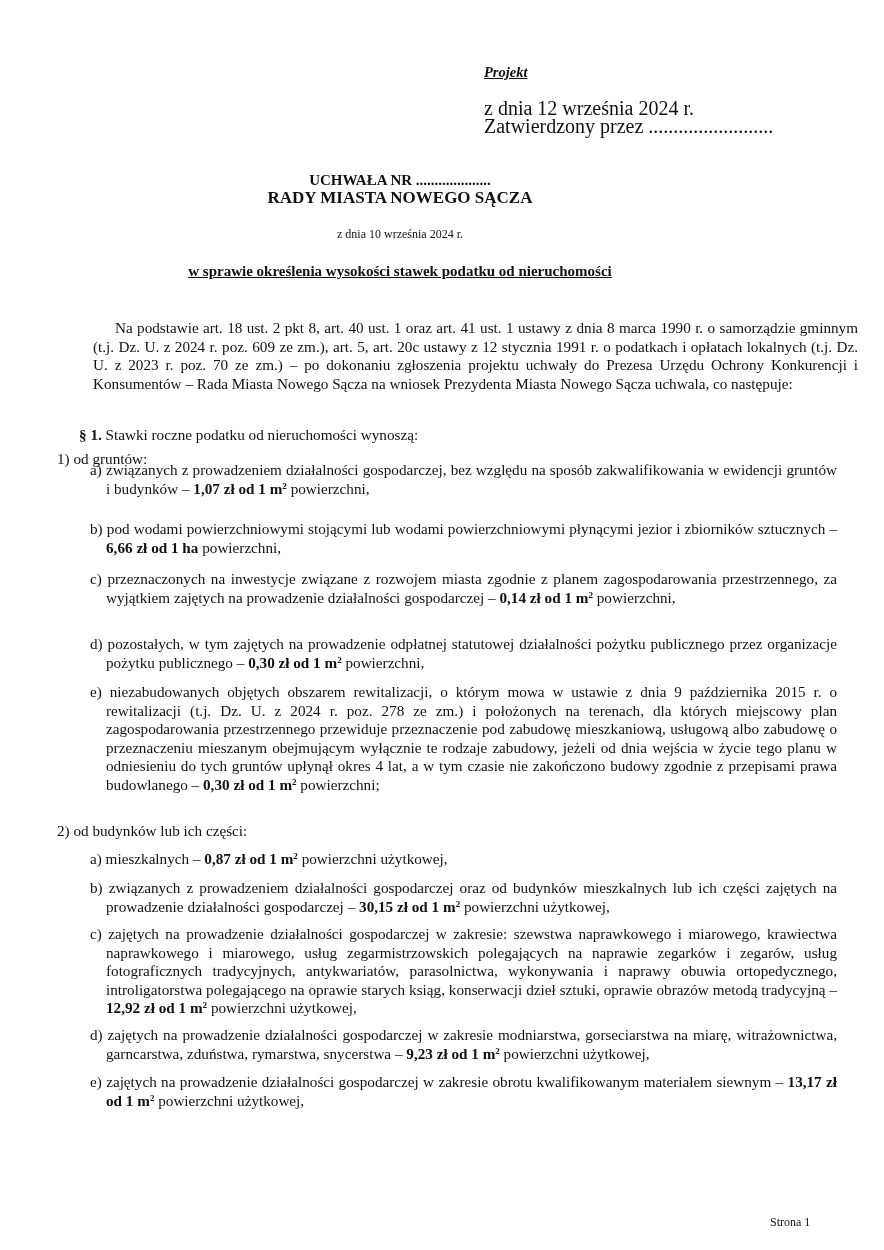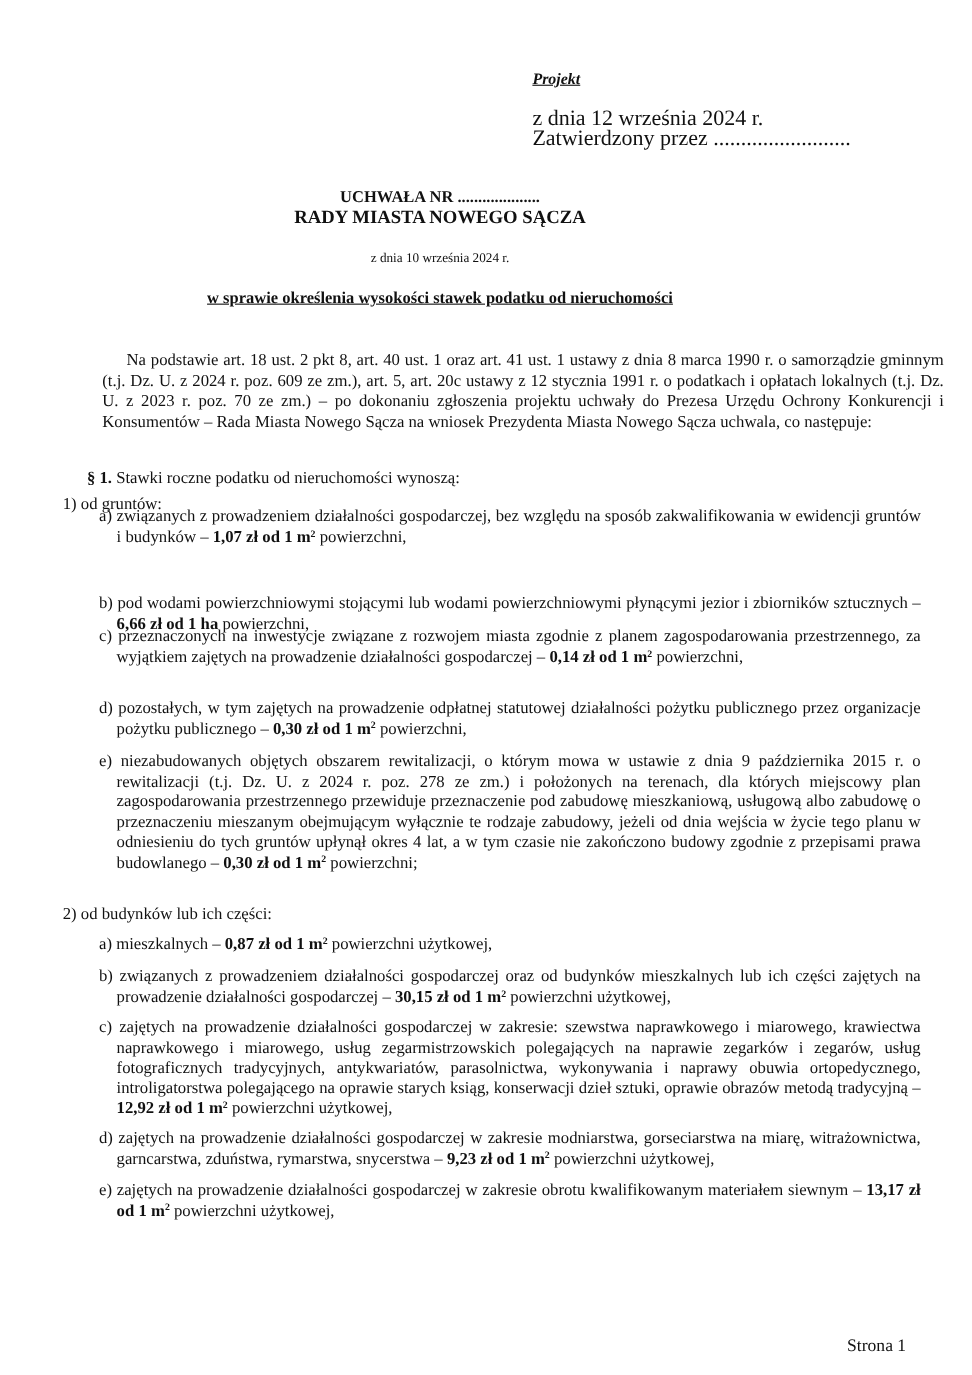--- a/index.html
+++ b/index.html
@@ -19,21 +19,21 @@
 
   .just { text-align: justify; line-height: 18.5px; }
   .preamble { left: 57px; width: 765px; top: 319px; text-indent: 22px; margin-left: 36px; }
   .para1 { left: 79px; top: 426px; width: 740px; }
   .sec { left: 57px; width: 740px; }
   .item { left: 90px; width: 731px; padding-left: 16px; text-indent: -16px; }
   b { font-weight: bold; }
   sup { font-size: 9px; vertical-align: 5px; line-height: 0; }
 
   .footer-id { left: 72px; top: 1215px; font-size: 12px; margin-top: 45px; }
-  .footer-page { left: 770px; top: 1215px; font-size: 16px; }
+  .footer-page { left: 770px; top: 1215px; font-size: 12px; }
 </style>
 </head>
 <body>
 
 <div class="abs projekt">Projekt</div>
 <div class="abs meta-line" style="top:97px">z dnia  12 września 2024 r.</div>
 <div class="abs meta-line" style="top:115px">Zatwierdzony przez .........................</div>
 
 <div class="abs center title1">UCHWAŁA NR ....................</div>
 <div class="abs center title2">RADY MIASTA NOWEGO SĄCZA</div>
@@ -45,21 +45,21 @@
 <div class="abs para1">
   <b>§ 1.</b><span> Stawki roczne podatku od nieruchomości wynoszą:</span>
 </div>
 
 <div class="abs sec" style="top:450px">1) od gruntów:</div>
 
 <div class="abs just item" style="top:461px">
   <span>a)</span> <span>związanych z prowadzeniem działalności gospodarczej, bez względu na sposób zakwalifikowania w ewidencji gruntów i budynków – </span><b>1,07 zł od 1 m</b><sup><b>2</b></sup><span> powierzchni,</span>
 </div>
 
-<div class="abs just item" style="top:540px">
+<div class="abs just item" style="top:520px">
   <span>b)</span> <span>pod wodami powierzchniowymi stojącymi lub wodami powierzchniowymi płynącymi jezior i zbiorników sztucznych – </span><b>6,66 zł od 1 ha</b><span> powierzchni,</span>
 </div>
 
 <div class="abs just item" style="top:570px">
   <span>c)</span> <span>przeznaczonych na inwestycje związane z rozwojem miasta zgodnie z planem zagospodarowania przestrzennego, za wyjątkiem zajętych na prowadzenie działalności gospodarczej – </span><b>0,14 zł od 1 m</b><sup><b>2</b></sup><span> powierzchni,</span>
 </div>
 
 <div class="abs just item" style="top:635px">
   <span>d)</span> <span>pozostałych, w tym zajętych na prowadzenie odpłatnej statutowej działalności pożytku publicznego przez organizacje pożytku publicznego – </span><b>0,30 zł od 1 m</b><sup><b>2</b></sup><span> powierzchni,</span>
 </div>

